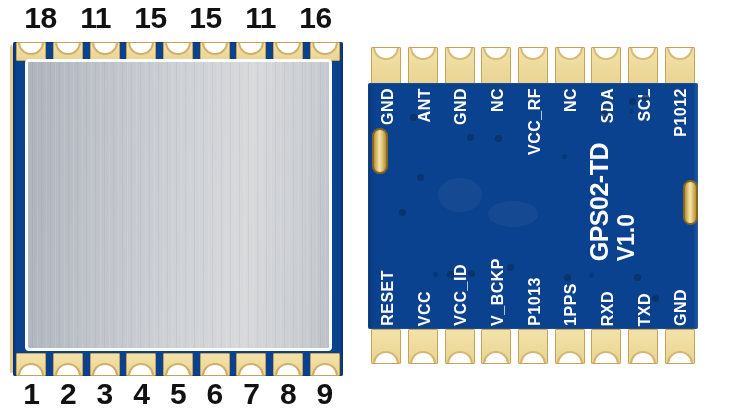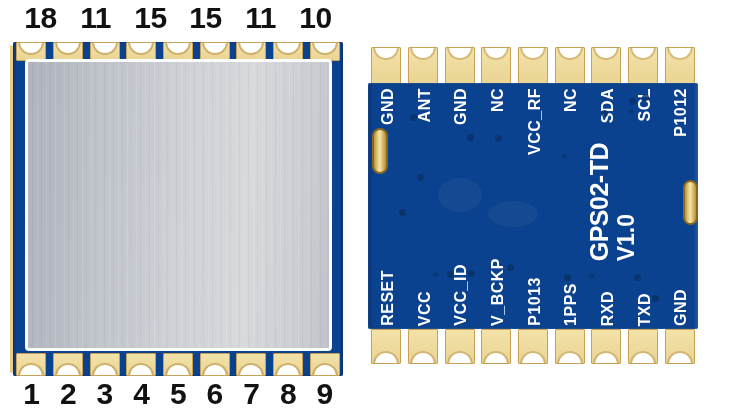--- a/index.html
+++ b/index.html
@@ -65,21 +65,21 @@
 <body>
 
 <div class="canvas">
 
   <div class="numrow top">
       <span>18</span>
       <span>11</span>
       <span>15</span>
       <span>15</span>
       <span>11</span>
-      <span>10</span>
+      <span>16</span>
     </div>
 
   <div class="module-left">
     <div>
         <div class="pad lpad ptop" style="left: 3.3px;">
           <span class="notch"></span>
         </div>
         <div class="pad lpad ptop" style="left: 39.9667px;">
           <span class="notch"></span>
         </div>

